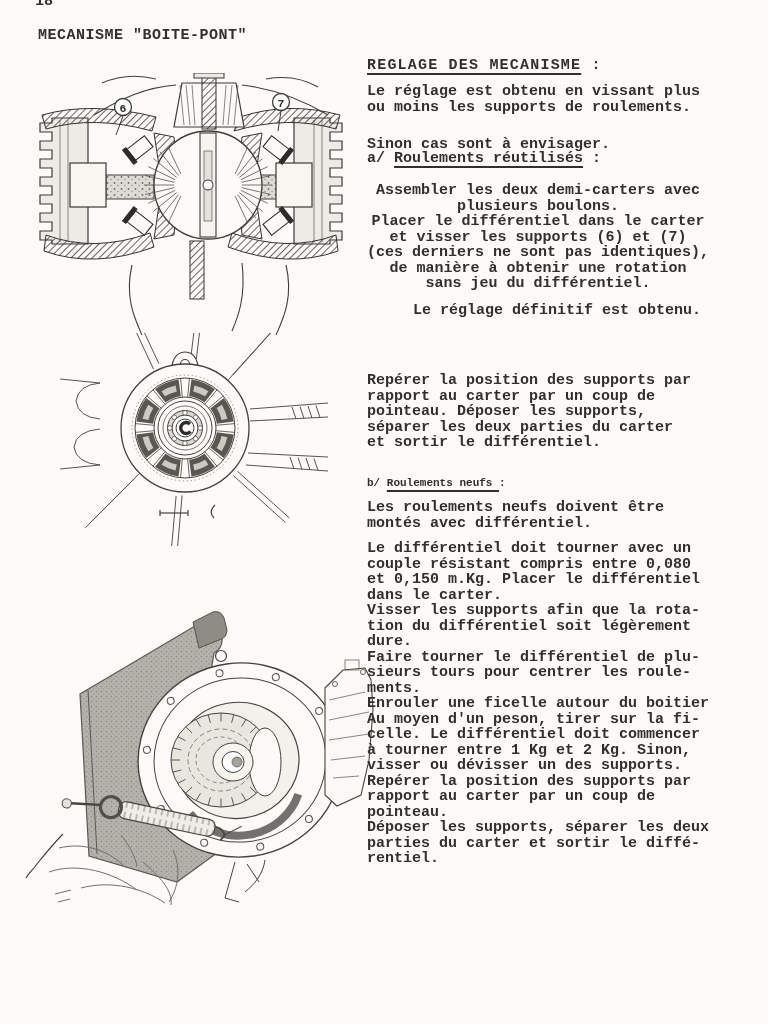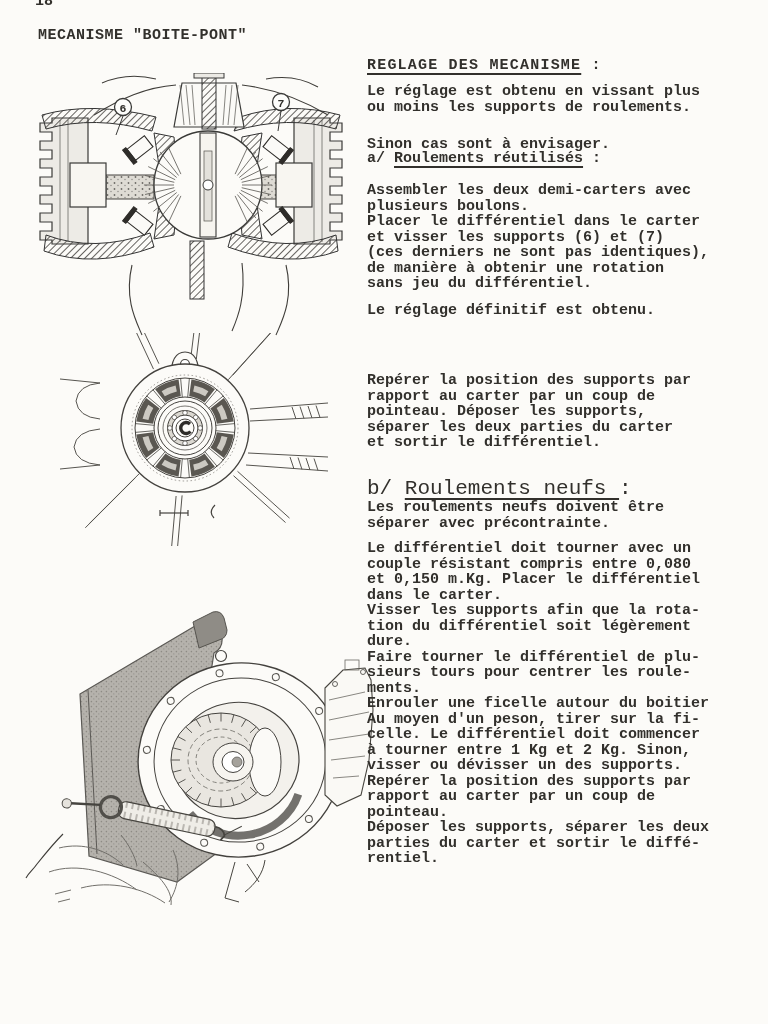--- a/index.html
+++ b/index.html
@@ -9,24 +9,24 @@
   .txt{font-weight:700;font-size:15px;line-height:15.5px;white-space:pre;letter-spacing:0;}
   .page-number{position:absolute;top:-7px;left:35px;font-weight:700;font-size:15px;}
   .doc-title{position:absolute;top:27px;left:38px;font-weight:700;font-size:15px;letter-spacing:.5px;}
   .col{position:absolute;left:367px;top:0;width:392px;}
   .col > div{position:absolute;left:0;}
   .heading{top:57px;left:54px;font-weight:700;font-size:15px;letter-spacing:1.2px;}
   .u{text-decoration:underline;text-decoration-thickness:1.5px;text-underline-offset:3.5px;}
   .p-intro{top:84px;}
   .p-cases{top:137px;}
   .h-a{top:150px;font-weight:700;font-size:15px;}
-  .p-a1{top:183px;}
-  .p-a2{top:303px;}
+  .p-a1{top:183px;text-align:center;}
+  .p-a2{top:303px;margin-left:46px;}
   .p-a3{top:373px;}
-  .h-b{top:477px;font-weight:400;font-size:21px;text-align:right;}
+  .h-b{top:477px;font-weight:700;font-size:11px;text-align:right;}
   .p-b1{top:500px;}
   .p-b2{top:541px;font-family:Liberation Mono, monospace;}
   .fig{position:absolute;}
   .fig svg{display:block;overflow:hidden;}
   .f1{left:36px;top:73px;}
   .f2{left:60px;top:333px;}
   .f3{left:25px;top:610px;}
 </style>
 </head>
 <body>
@@ -394,21 +394,21 @@
 sans jeu du différentiel.</div>
     <div class="txt p-a2">Le réglage définitif est obtenu.</div>
     <div class="txt p-a3">Repérer la position des supports par
 rapport au carter par un coup de
 pointeau. Déposer les supports,
 séparer les deux parties du carter
 et sortir le différentiel.</div>
 
     <div class="h-b"><span>b/ </span><span class="u">Roulements neufs </span><span>:</span></div>
     <div class="txt p-b1">Les roulements neufs doivent être
-séparer avec précontrainte.</div>
+montés avec différentiel.</div>
     <div class="txt p-b2">Le différentiel doit tourner avec un
 couple résistant compris entre 0,080
 et 0,150 m.Kg. Placer le différentiel
 dans le carter.
 Visser les supports afin que la rota-
 tion du différentiel soit légèrement
 dure.
 Faire tourner le différentiel de plu-
 sieurs tours pour centrer les roule-
 ments.

